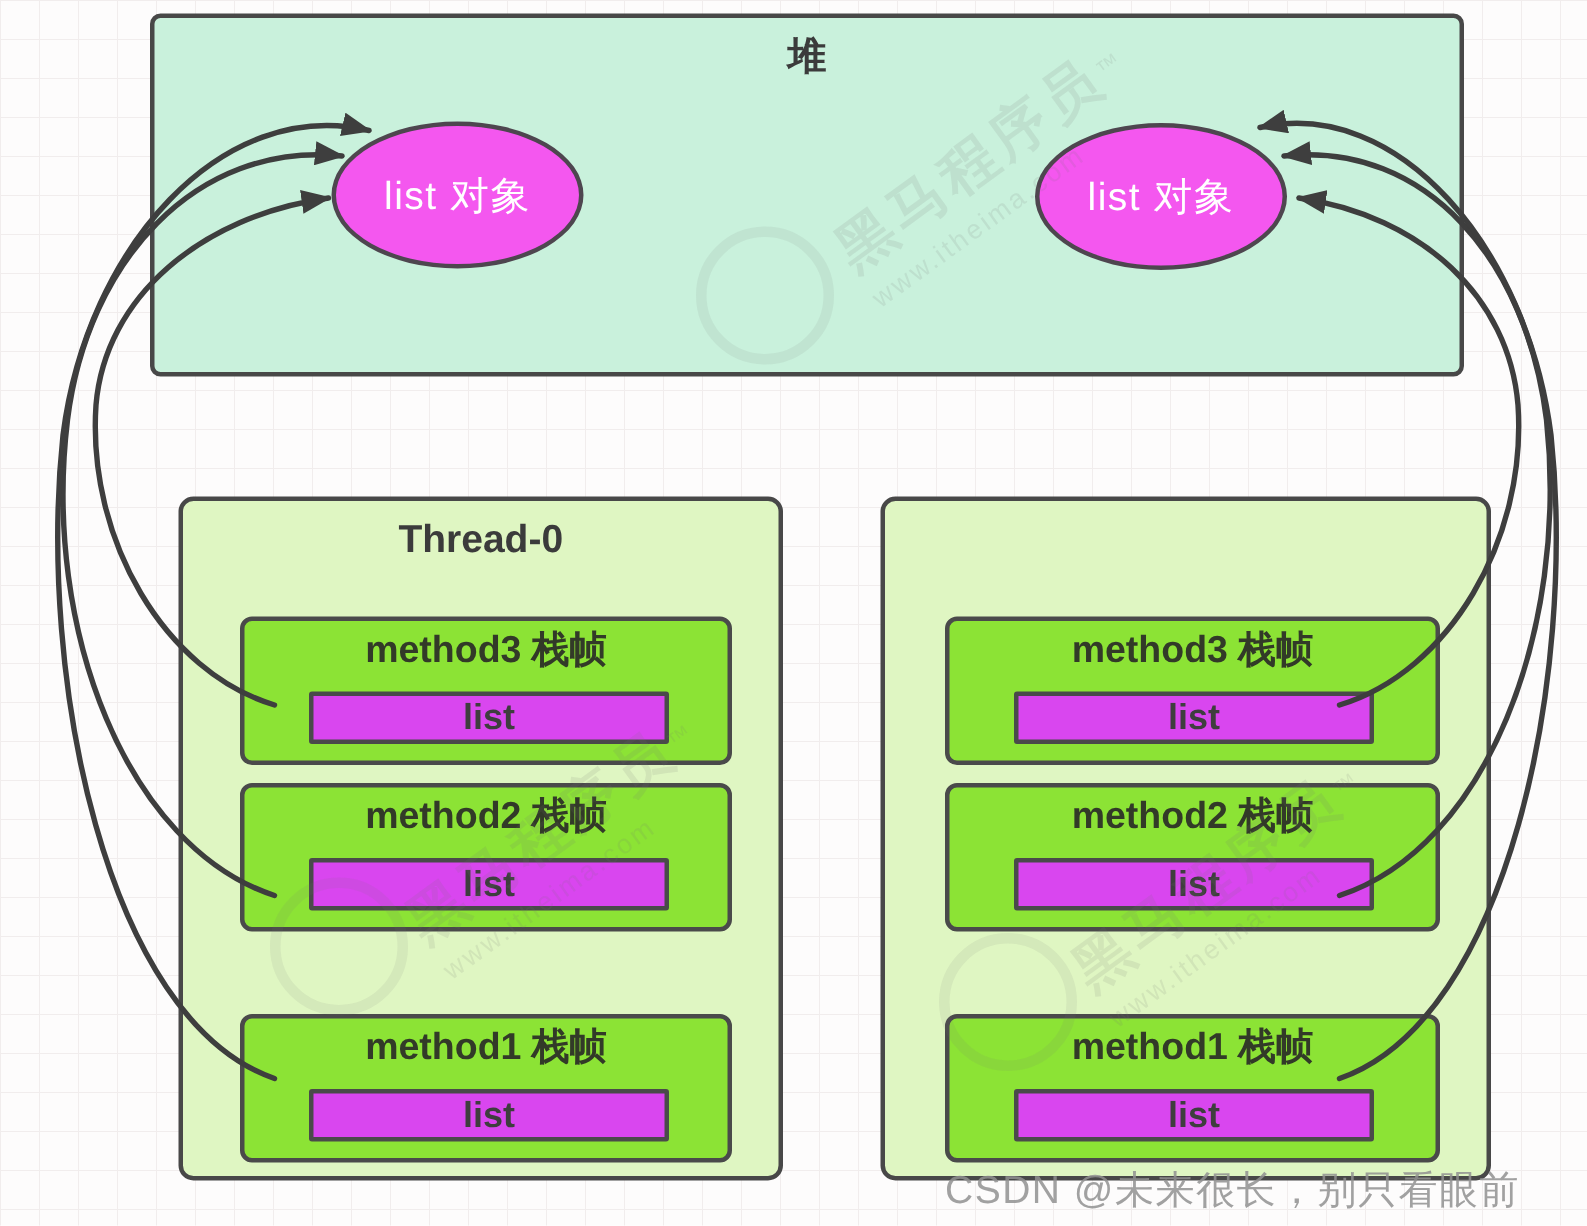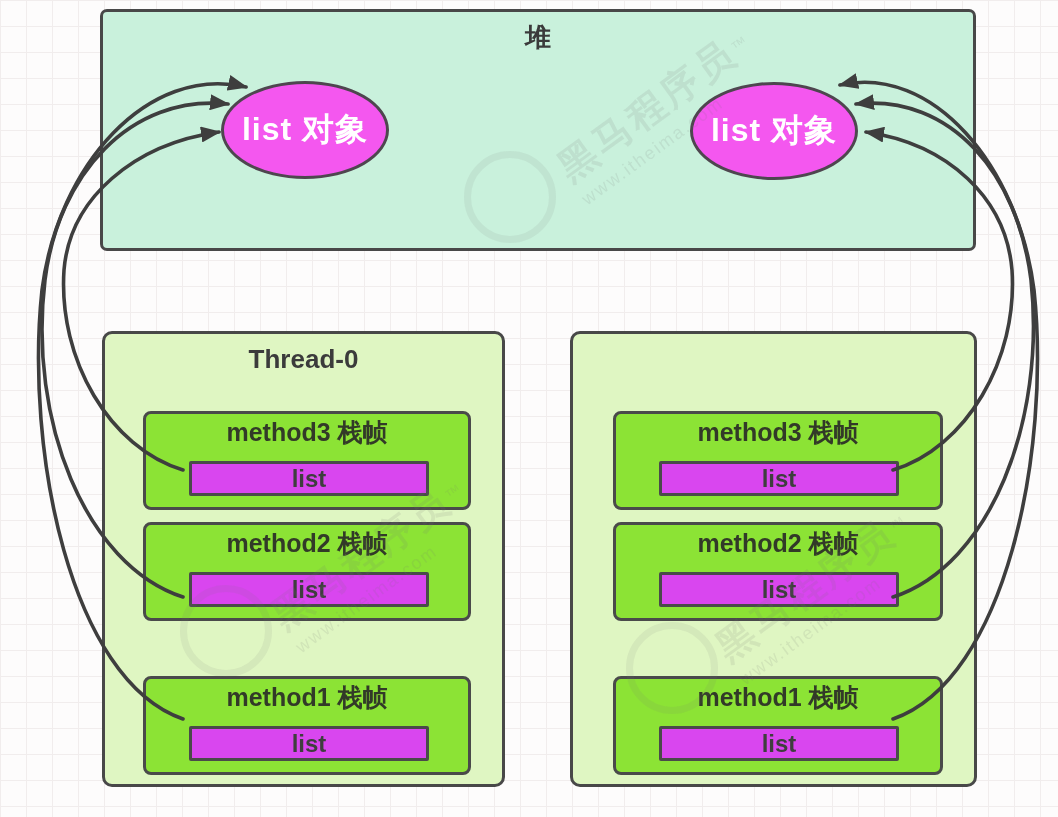--- a/index.html
+++ b/index.html
@@ -19,28 +19,28 @@
     box-sizing:border-box;z-index:2;
   }
   .heap-title{
     text-align:center;padding-top:8px;font-size:26px;font-weight:bold;color:#3b3b3b;
   }
   .ellipse{
     position:absolute;width:168px;height:98px;border-radius:50%;
     background:#f457ef;border:3px solid #4e464f;box-sizing:border-box;
     display:flex;align-items:center;justify-content:center;z-index:6;
   }
-  .ellipse span{color:#ffffff;font-size:32px;font-weight:bold;letter-spacing:1px;}
+  .ellipse span{color:#ffffff;font-size:26px;font-weight:normal;letter-spacing:1px;}
   .e-left{left:221px;top:81px;}
   .e-right{left:690px;top:82px;}
   
   .thread{
     position:absolute;top:331px;height:456px;
     background:#dff6c2;border:3px solid #484848;border-radius:10px;
-    box-sizing:border-box;z-index:2;
+    box-sizing:border-box;z-index:2;margin-left:17px;
   }
   .t0{left:102px;width:403px;}
   .t1{left:570px;width:407px;}
   .thread-title{
     text-align:center;padding-top:10px;font-size:26px;font-weight:bold;color:#3b3b3b;
   }
   .frame{
     position:absolute;width:328px;height:99px;
     background:#8ce335;border:3px solid #4a4a4a;border-radius:8px;
     box-sizing:border-box;z-index:3;
@@ -153,14 +153,15 @@
     <g fill="none" stroke="#3e3e3e" stroke-width="3.6" stroke-linecap="round">
       <path d="M 183,470 C 110,448 58,360 64,270 C 70,198 134,144 219,132" marker-end="url(#ah)"></path>
       <path d="M 183,597 C 85,565 28,420 45,280 C 58,175 130,94 228,104" marker-end="url(#ah)"></path>
       <path d="M 183,719 C 70,680 25,450 42,290 C 58,165 148,64 246,87" marker-end="url(#ah)"></path>
       <path d="M 893,470 C 966,448 1018,360 1012,270 C 1006,198 948,144 866,132" marker-end="url(#ah)"></path>
       <path d="M 893,597 C 991,565 1046,420 1031,280 C 1018,175 952,94 856,104" marker-end="url(#ah)"></path>
       <path d="M 893,719 C 1006,680 1051,450 1034,290 C 1018,165 932,64 840,85" marker-end="url(#ah)"></path>
     </g>
   </svg>
 
+  <div class="credit">CSDN @未来很长，别只看眼前</div>
 
 </div>
 
 </body></html>

